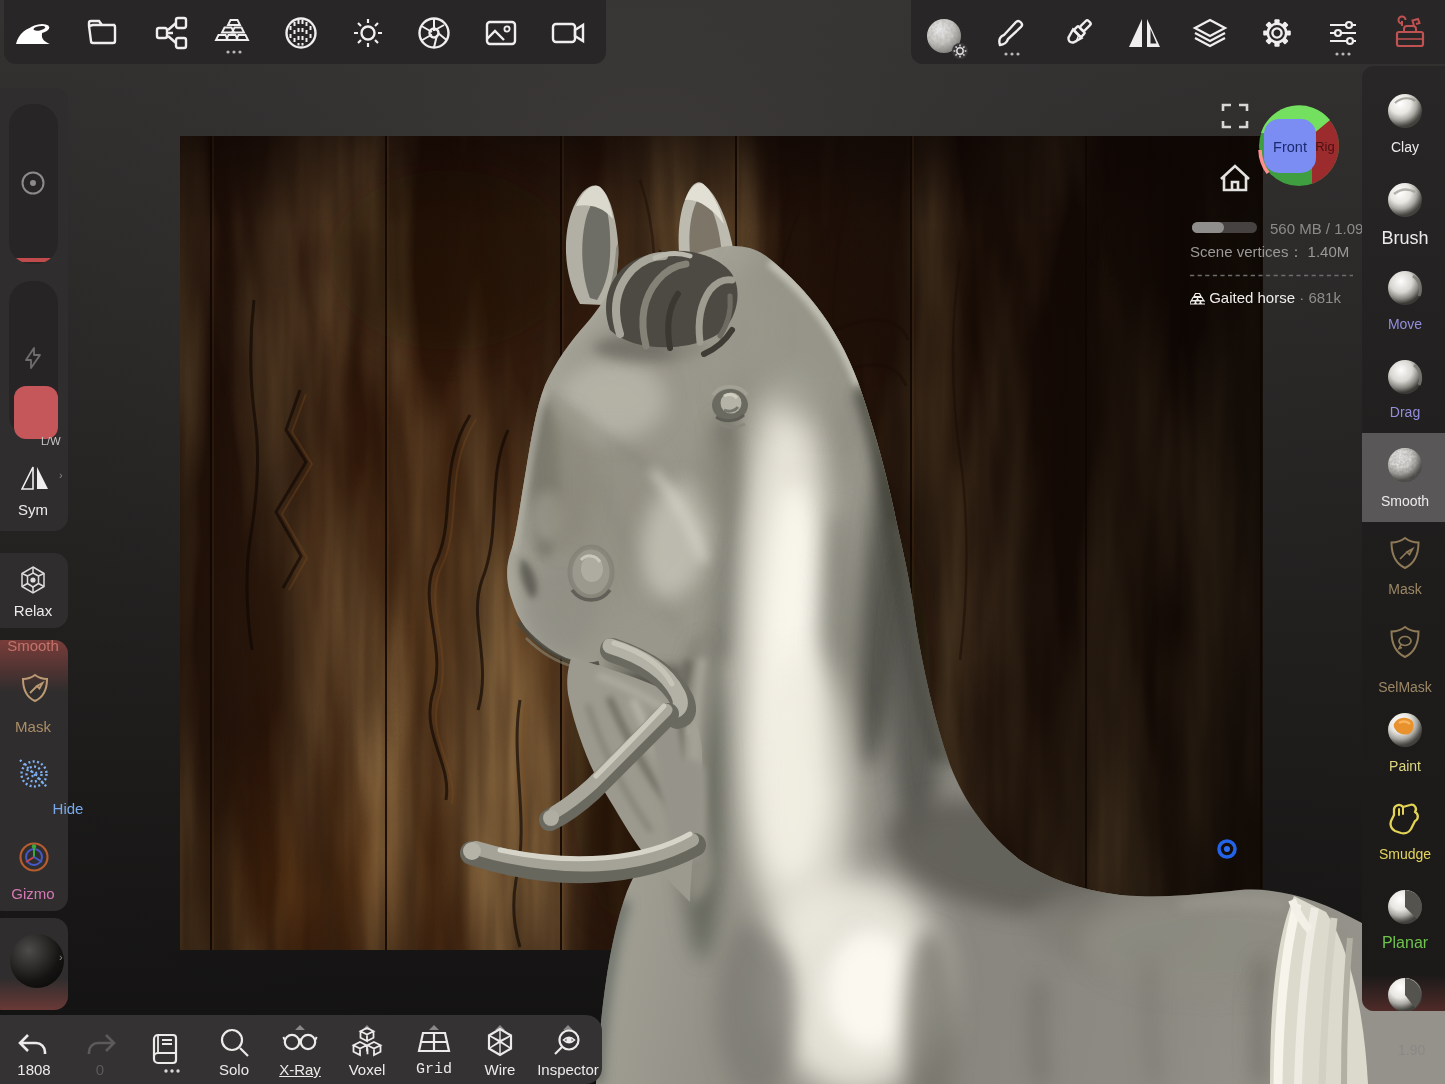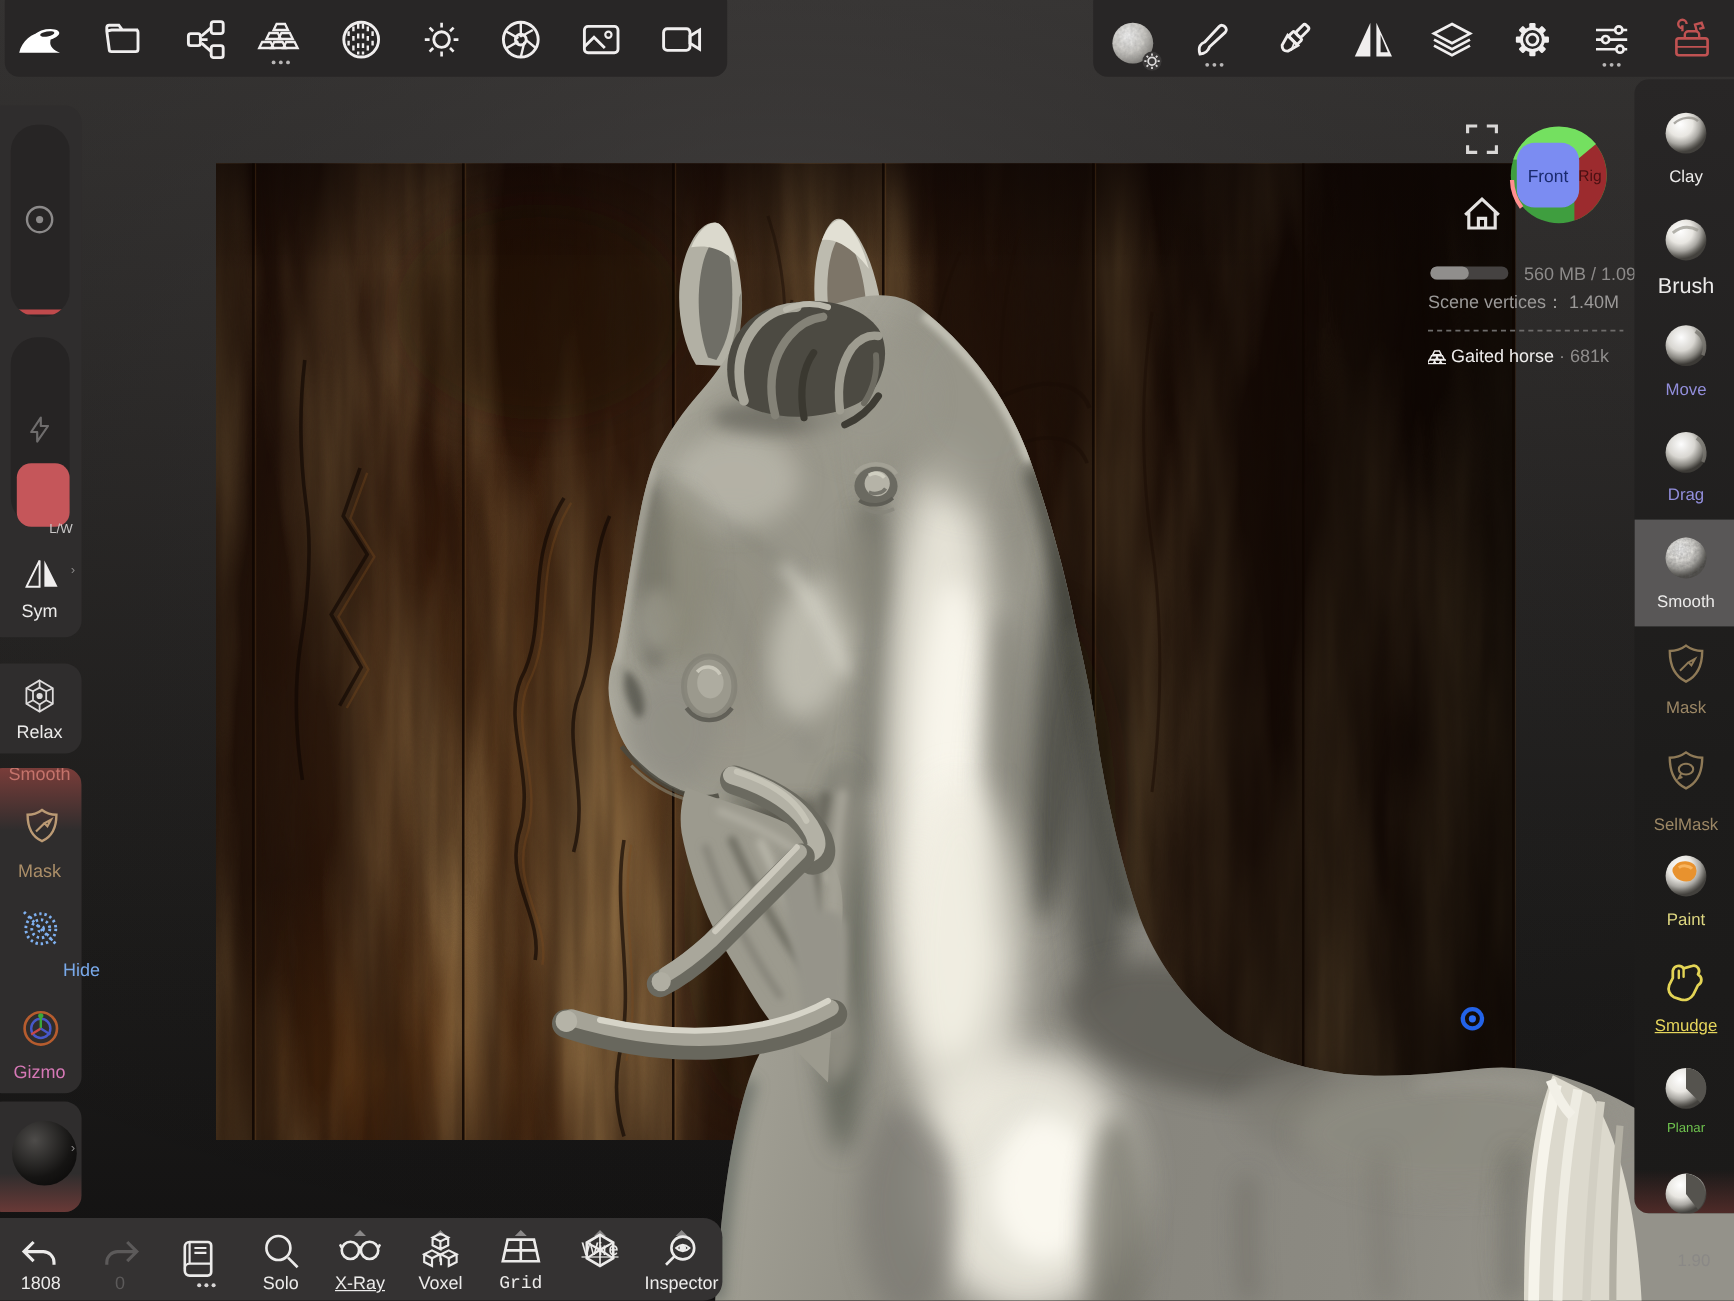--- a/index.html
+++ b/index.html
@@ -604,21 +604,21 @@
       <circle cx="172" cy="56" r="1.7"></circle>
       <circle cx="178" cy="56" r="1.7"></circle>
     </g>
 </svg>
 <div class="lbl" style="left:34px;top:1061px;">1808</div>
 <div class="lbl" style="left:100px;top:1061px;color:#5c5a5a;">0</div>
 <div class="lbl" style="left:234px;top:1061px;">Solo</div>
 <div class="lbl" style="left:300px;top:1061px;text-decoration:underline;">X-Ray</div>
 <div class="lbl" style="left:367px;top:1061px;">Voxel</div>
 <div class="lbl" style="left:434px;top:1061px;font-family:Liberation Mono, monospace;">Grid</div>
-<div class="lbl" style="left:500px;top:1033px;text-decoration:underline;">Wire</div>
+<div class="lbl" style="left:500px;top:1061px;">Wire</div>
 <div class="lbl" style="left:568px;top:1061px;">Inspector</div>
 
 <div class="abs" style="left:1362px;top:66px;width:83px;height:945px;background:linear-gradient(#282626,#1d1c1b 60%,#1b1a19);border-radius:12px 0 0 12px;overflow:hidden;">
   <div class="abs" style="left:0;bottom:0;width:100%;height:36px;background:linear-gradient(#9c443f00,#9c443f66);"></div>
   <div class="abs" style="left:0;top:367px;width:83px;height:89px;background:#595757;"></div>
 </div>
 <svg class="abs" style="left:1362px;top:66px;" width="83" height="945" viewBox="0 0 83 945">
   <defs>
     <radialGradient id="tball" cx="0.36" cy="0.28" r="0.68">
       <stop offset="0" stop-color="#ffffff"></stop>
@@ -682,15 +682,15 @@
   <path d="M43 912 a17 17 0 0 1 10 30 l-10 -13 Z" fill="#55534e"></path>
 </svg>
 <div class="lbl" style="left:1405px;top:139px;font-size:14px;">Clay</div>
 <div class="lbl" style="left:1405px;top:228px;font-size:18px;">Brush</div>
 <div class="lbl" style="left:1405px;top:316px;font-size:14px;color:#928edb;">Move</div>
 <div class="lbl" style="left:1405px;top:404px;font-size:14px;color:#928edb;">Drag</div>
 <div class="lbl" style="left:1405px;top:493px;font-size:14px;">Smooth</div>
 <div class="lbl" style="left:1405px;top:581px;font-size:14px;color:#9c8765;">Mask</div>
 <div class="lbl" style="left:1405px;top:669px;font-size:14px;color:#9c8765;margin-top:10px;">SelMask</div>
 <div class="lbl" style="left:1405px;top:758px;font-size:14px;color:#ded781;">Paint</div>
-<div class="lbl" style="left:1405px;top:846px;font-size:14px;color:#e5d55c;text-decoration:underline;">Smudge</div>
-<div class="lbl" style="left:1405px;top:934px;font-size:11px;color:#6ec24e;">Planar</div>
+<div class="lbl" style="left:1405px;top:846px;font-size:14px;color:#e5d55c;">Smudge</div>
+<div class="lbl" style="left:1405px;top:934px;font-size:16px;color:#6ec24e;">Planar</div>
 <div class="abs" style="left:1398px;top:1042px;font-size:14px;color:#8a8886;">1.90</div>
 
 </body></html>

